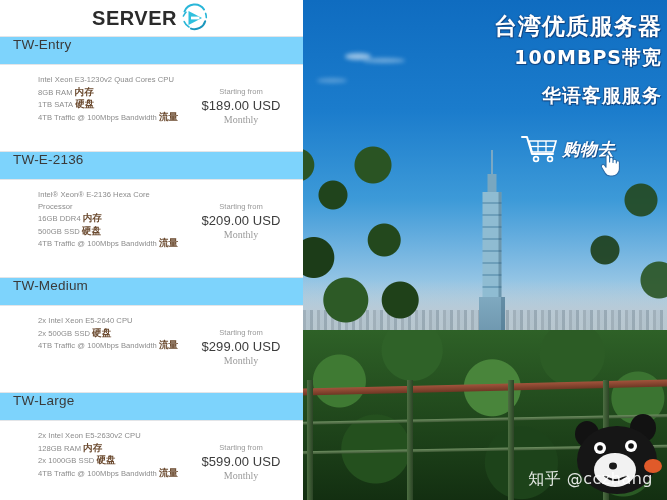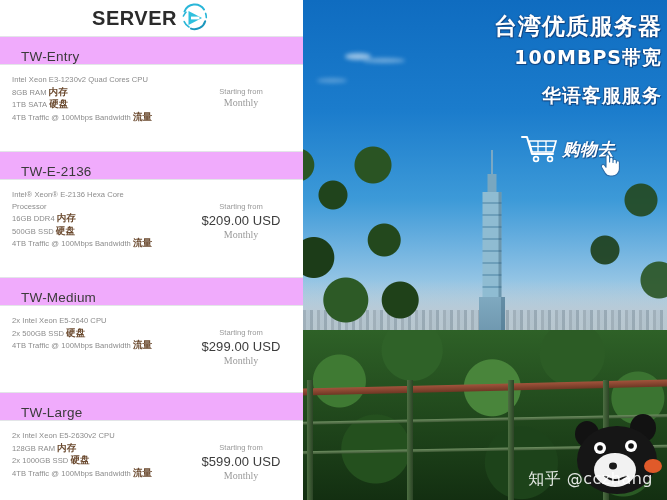--- a/index.html
+++ b/index.html
@@ -32,38 +32,38 @@
   .logo-mark {
     width:30px; height:30px; position:relative;
     display:inline-block;
     margin:0 1px;
   }
   .logo-mark svg { display:block; }
 
   
   .plan { width:100%; }
   .plan-head {
-    background:#f0abfc;
+    background:#7dd3fc;
     border-top:1px solid #e3e5e8;
     border-bottom:1px solid #e3e5e8;
     height:29px;
-    display:flex; align-items:flex-end;
-    padding-left:21px;
+    display:flex; align-items:flex-start;
+    padding-left:13px;
   }
   .plan-name {
     font-size:13.5px;
     color:#3a3a3a;
     letter-spacing:0.2px;
   }
   .plan-body {
     display:flex;
     padding:7px 8px 6px 8px;
     min-height:90px;
   }
-  .specs { flex:1 1 auto; padding-left:4px; padding-top:2px; }
+  .specs { flex:1 1 auto; padding-left:4px; padding-top:2px;margin-left:26px; }
   .spec-line {
     font-size:7.6px;
     color:#8b8b8b;
     line-height:11.6px;
     white-space:nowrap;
     letter-spacing:0.05px;
   }
   .cn {
     color:#6b4a2f;
     font-weight:bold;
@@ -294,20 +294,21 @@
       </div>
       <div class="plan-body">
         <div class="specs">
           <div class="spec-line">Intel Xeon E3-1230v2 Quad Cores CPU</div>
           <div class="spec-line"><span>8GB RAM</span><span class="cn">内存</span></div>
           <div class="spec-line"><span>1TB SATA</span><span class="cn">硬盘</span></div>
           <div class="spec-line"><span>4TB Traffic @ 100Mbps Bandwidth</span><span class="cn">流量</span></div>
         </div>
         <div class="price-block">
           <div class="price-from">Starting from</div>
+          <div class="price-amount">$189.00 USD</div>
           <div class="price-period">Monthly</div>
         </div>
       </div>
     </div>
 
     <div class="plan plan-2">
       <div class="plan-head">
         <span class="plan-name">TW-E-2136</span>
       </div>
       <div class="plan-body">

